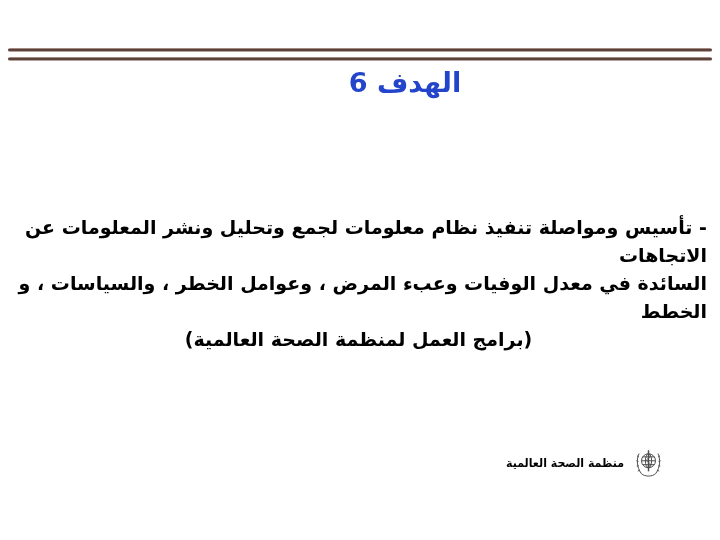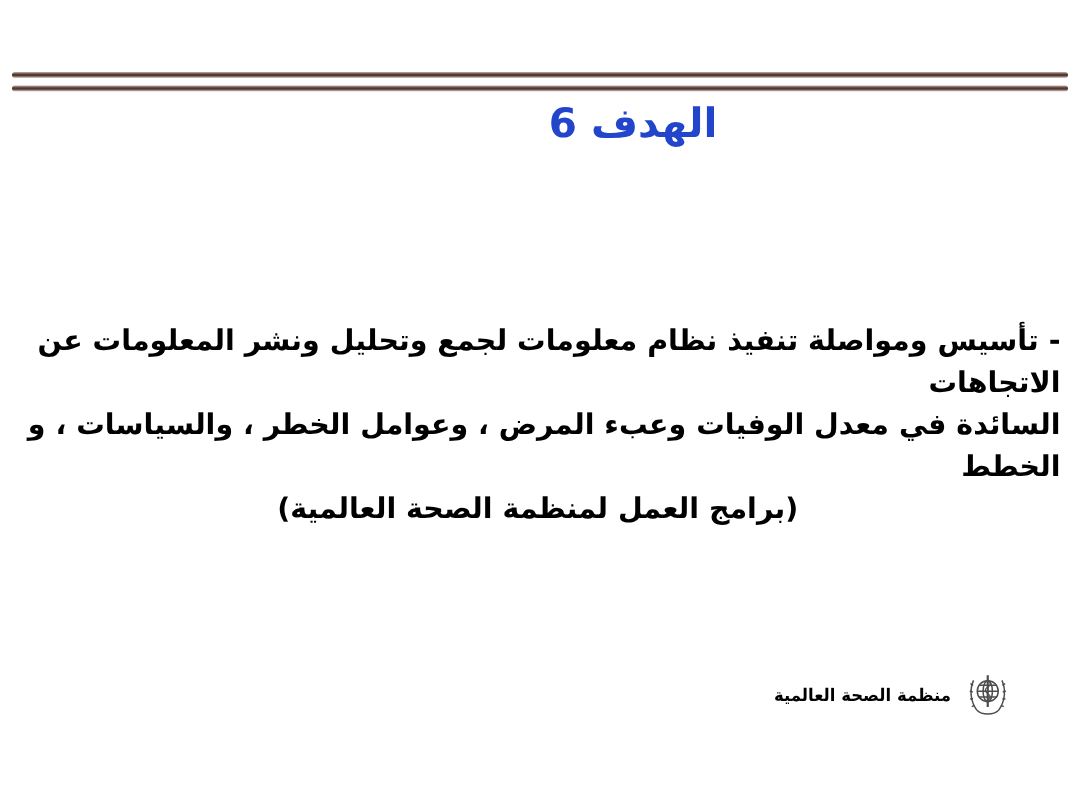--- a/index.html
+++ b/index.html
@@ -7,36 +7,36 @@
     position:relative; width:720px; height:540px; background:#ffffff;
     overflow:hidden; font-family:"DejaVu Sans", sans-serif;
   }
   .rule {
     position:absolute; left:8px; right:8px; height:4px; border-radius:2px;
     background:linear-gradient(to bottom, var(--rule-light), var(--rule-dark) 40%, var(--rule-dark) 60%, var(--rule-light2));
   }
   .rule1 { top:48px; }
   .rule2 { top:57px; }
   .title {
-    position:absolute; left:132px; width:580px; top:66px;
+    position:absolute; left:115px; width:580px; top:66px;
     text-align:center; font-weight:bold; font-size:27px; line-height:34px;
     color:var(--title-color);
   }
   .title-line1 { direction:ltr; unicode-bidi:isolate; letter-spacing:1px; }
   .title-line2 { direction:rtl; }
   .body {
     position:absolute; left:10px; right:13px; top:156px;
     direction:rtl; text-align:right; color:var(--body-color);
     font-weight:bold; font-size:19px; line-height:28px;
   }
   .pline { white-space:pre-wrap; }
   .pline.centered { text-align:center; }
   .para2 { margin-top:57px; }
   .footer {
-    position:absolute; top:447px; right:48px; height:32px;
+    position:absolute; top:447px; right:58px; height:32px;
     display:flex; direction:ltr; align-items:center; gap:11px;
   }
   .org-name {
     font-weight:bold; font-size:11px; color:#000; direction:rtl;
     transform:scaleY(1.05); white-space:nowrap;
   }
   .emblem { width:27px; height:30px; display:inline-block; }
 </style>
 </head>
 <body>

